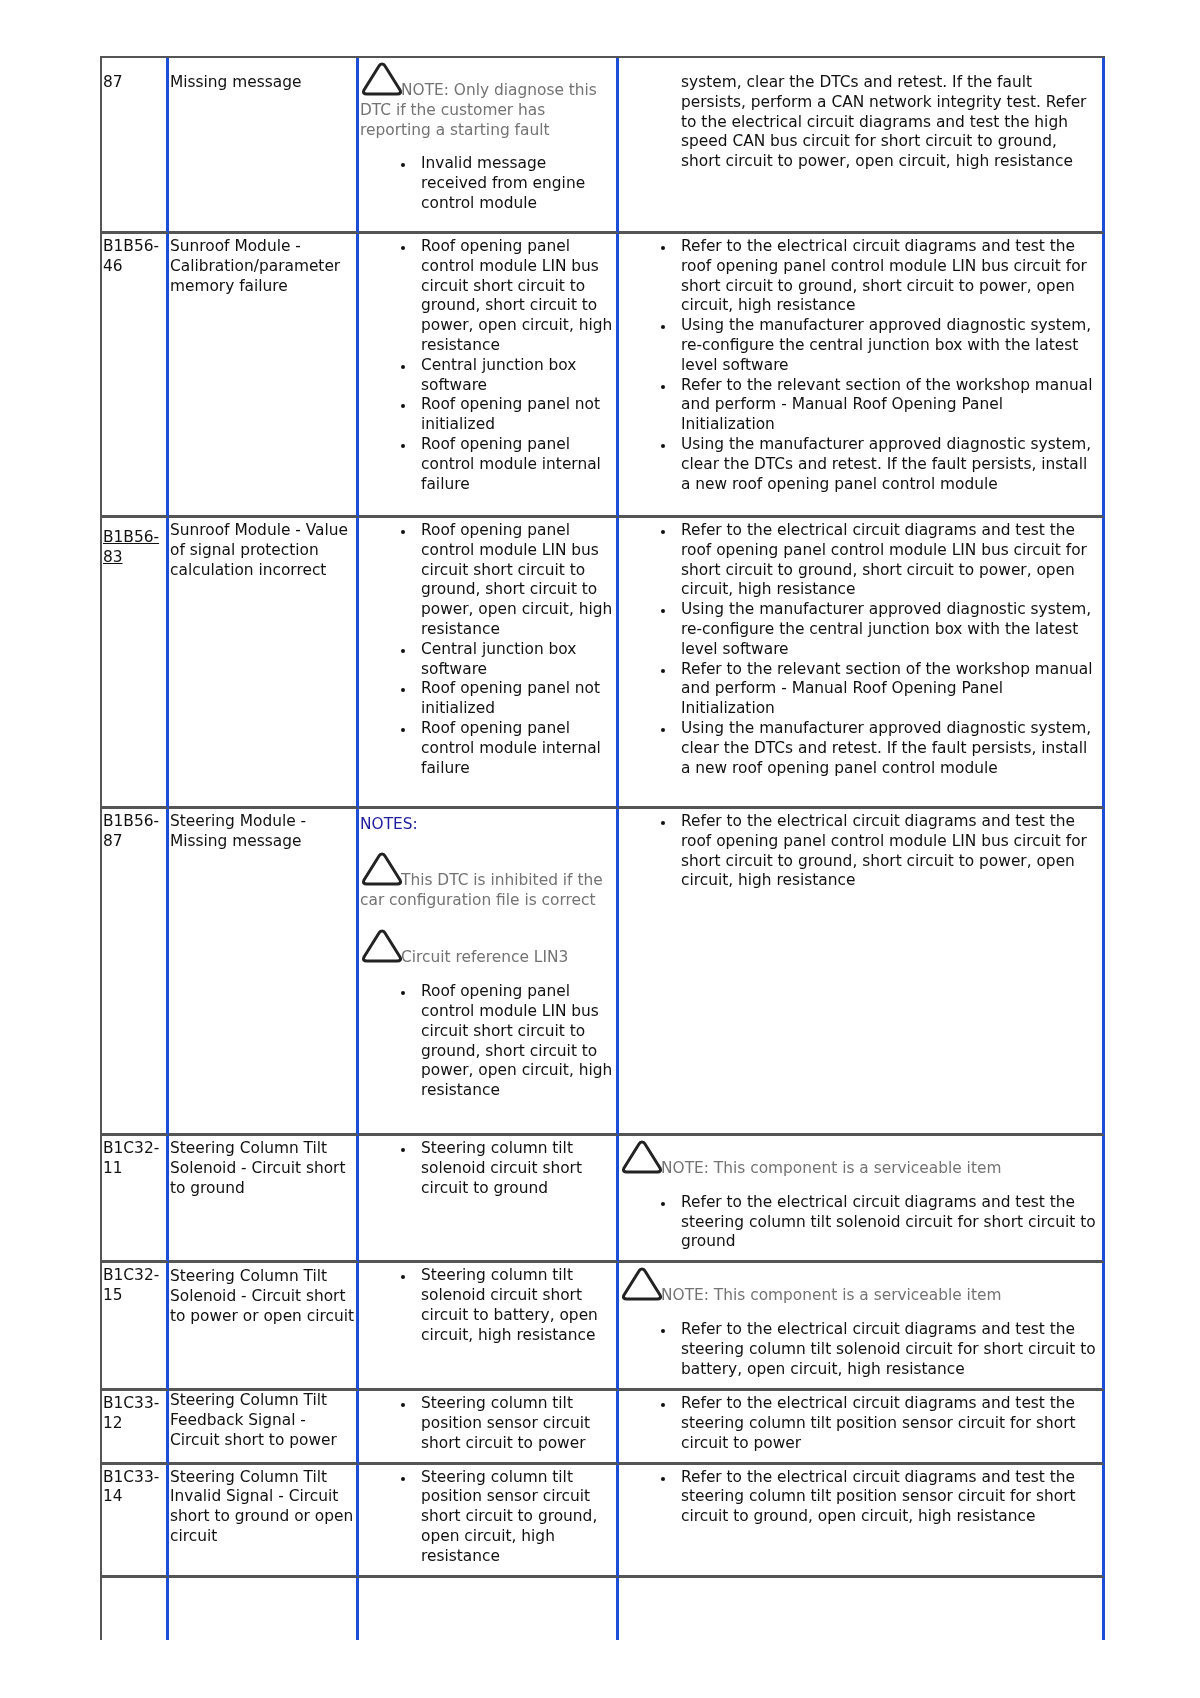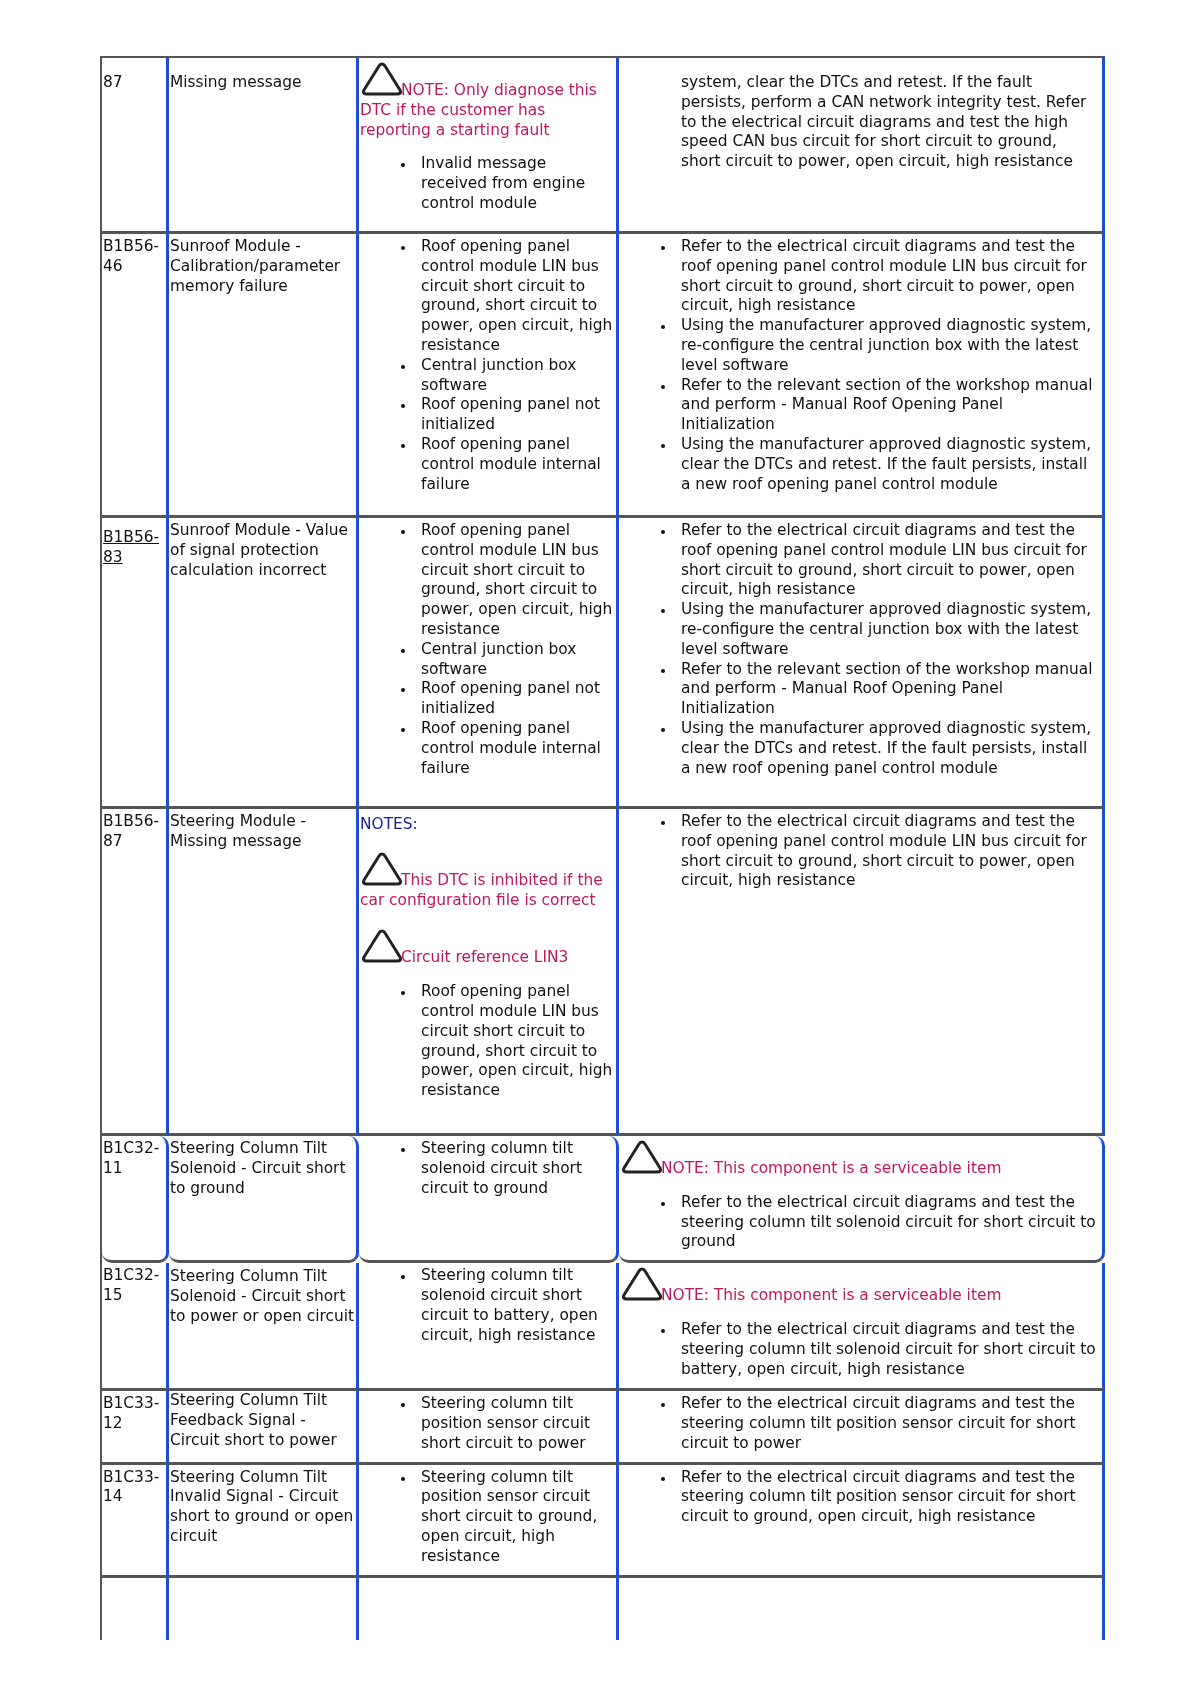--- a/index.html
+++ b/index.html
@@ -27,21 +27,21 @@
     vertical-align: top;
     padding: 15px 1px 8px 1px;
     line-height: 19.8px;
     word-wrap: break-word;
   }
   col.c1 { width: 67px; }
   col.c2 { width: 190px; }
   col.c3 { width: 260px; }
   col.c4 { width: 486px; }
   .note {
-    color: #be185d;
+    color: #737373;
     position: relative;
   }
   .note .tri {
     display: inline-block;
     width: 44px;
     height: 36px;
     vertical-align: baseline;
     margin-right: -3px;
     margin-bottom: -2px;
   }
@@ -63,21 +63,21 @@
     background: #111;
   }
   td.c4cell ul.blist { padding-left: 61px; }
   .cont { padding-left: 61px; }
   .notes-head { color: #1c1c9e; margin-bottom: 16px; }
   .partial td { height: 40px; padding: 0; }
   .row-h1 td { height: 150px; }
   .row-h2 td { height: 270px; }
   .row-h3 td { height: 270px; }
   .row-h4 td { height: 310px; }
-  .row-h5 td { height: 113px; border-radius: 10px; }
+  .row-h5 td { height: 113px; }
   .row-h6 td { height: 113px; }
   .row-h7 td { height: 53px; }
   .row-h8 td { height: 86px; }
   .clip { position: absolute; left: 0; top: 1640px; width: 1200px; height: 58px; background: #fff; }
 </style>
 </head>
 <body>
 
 <div class="page">
 <table class="dtc">

